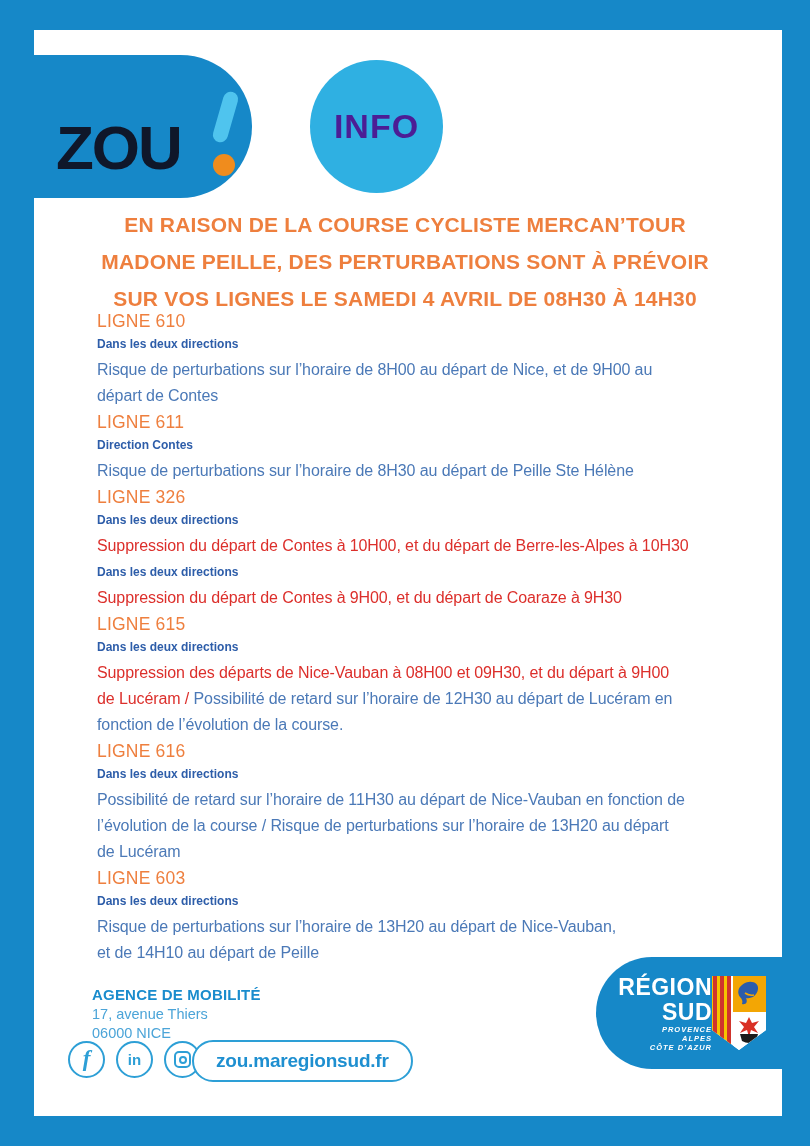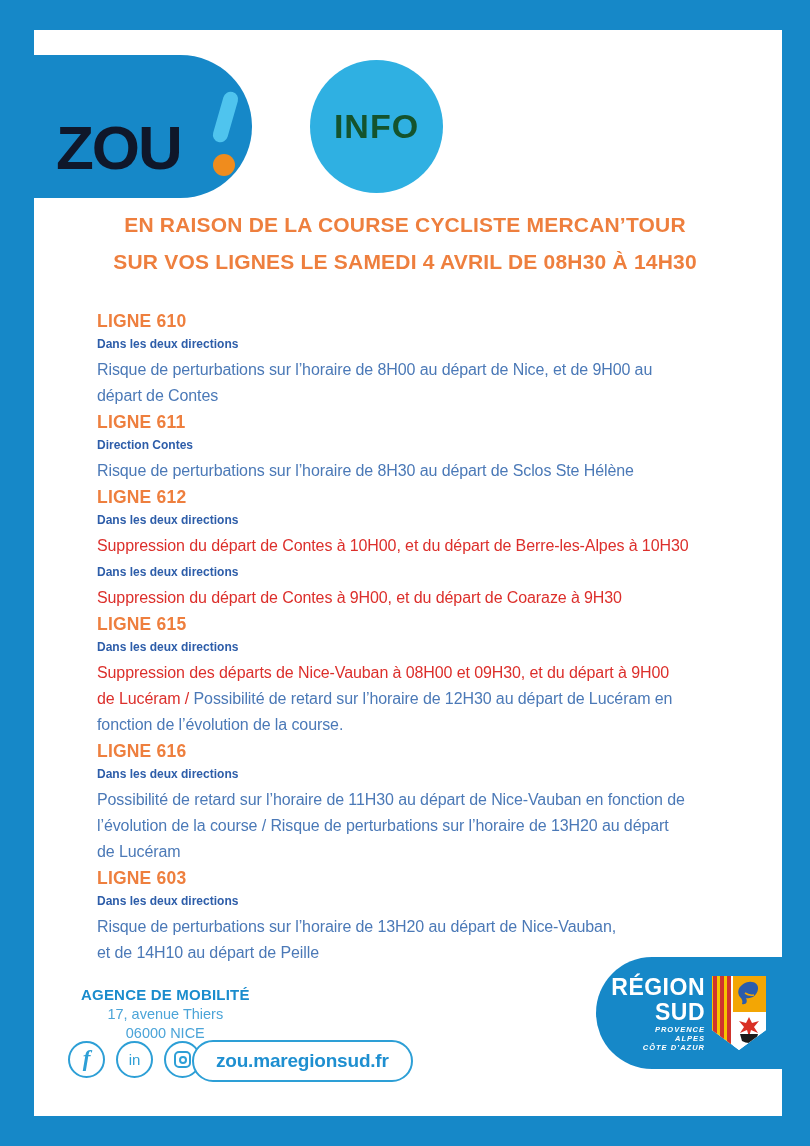--- a/index.html
+++ b/index.html
@@ -26,58 +26,58 @@
   .zou-text{position:absolute;left:56px;top:32px;font-size:62px;font-weight:800;
     letter-spacing:-2px;color:#0f172a;margin-top:25px;}
   .excl-bar{position:absolute;left:218px;top:36px;width:15px;height:52px;
     background:var(--excl-blue);border-radius:8px;transform:rotate(16deg);}
   .excl-dot{position:absolute;left:213px;top:99px;width:22px;height:22px;
     border-radius:50%;background:var(--dot-orange);}
   
   .info-circle{position:absolute;left:310px;top:60px;width:133px;height:133px;
     border-radius:50%;background:var(--light-blue);display:flex;align-items:center;
     justify-content:center;z-index:2;}
-  .info-circle span{color:#14532d;font-size:34px;font-weight:800;letter-spacing:1px;}
+  .info-circle span{color:#4c1d95;font-size:34px;font-weight:800;letter-spacing:1px;}
   
   .title{position:absolute;left:60px;right:60px;top:206px;text-align:center;z-index:2;
     color:var(--orange);font-size:21px;font-weight:800;line-height:37px;letter-spacing:.2px;}
   
   .sections{position:absolute;left:97px;top:312px;width:680px;z-index:2;}
   .line-section{margin-bottom:4px;}
-  .line-label{color:var(--orange);font-size:17.5px;font-weight:700;line-height:19px;
+  .line-label{color:var(--orange);font-size:17.5px;font-weight:400;line-height:19px;
     margin-bottom:4px;letter-spacing:.2px;}
   .line-direction{color:var(--dark-blue);font-size:12px;font-weight:800;line-height:19px;
     margin-bottom:3px;}
   .line-body{font-size:16px;line-height:26px;letter-spacing:-.1px;}
   .line-body span{white-space:pre-wrap;}
   .tone-blue{color:var(--text-blue);}
   .tone-red{color:var(--red);}
   
-  .agency{position:absolute;left:81px;top:985px;z-index:2;text-align:center;}
+  .agency{position:absolute;left:92px;top:985px;z-index:2;}
   .agency-name{color:#1a8ccd;font-size:15px;font-weight:800;line-height:20px;letter-spacing:.2px;}
   .agency-line{color:#4ba4d8;font-size:14.5px;line-height:19px;}
   .social-row{position:absolute;left:68px;top:1041px;display:flex;align-items:center;
     gap:11px;z-index:2;color:#2d9fd6;}
   .soc{width:37px;height:37px;border:2px solid #2d9fd6;border-radius:50%;
     display:flex;align-items:center;justify-content:center;background:#fff;}
   .soc .fb{font-family:"Liberation Serif",serif;font-style:italic;font-weight:700;
     font-size:23px;line-height:1;margin-top:-2px;}
-  .soc .li{font-size:15px;font-weight:400;letter-spacing:0;}
+  .soc .li{font-size:15px;font-weight:700;letter-spacing:0;}
   .ig-box{width:17px;height:17px;border:2px solid #2d9fd6;border-radius:5px;
     position:relative;display:block;}
   .ig-box::after{content:"";position:absolute;inset:2.5px;border:2px solid #2d9fd6;
     border-radius:50%;}
   .site-pill{position:absolute;left:192px;top:1040px;height:42px;padding:0 22px;
     border:2.5px solid #2d9fd6;border-radius:22px;display:flex;align-items:center;
     justify-content:center;background:#fff;z-index:2;}
   .site-pill span{color:#1e8fd0;font-size:19px;font-weight:800;letter-spacing:-.2px;}
   
   .region-pill{position:absolute;right:0;top:957px;width:214px;height:112px;
     background:var(--brand-blue);border-radius:56px 0 0 56px;z-index:3;
-    display:flex;align-items:center;justify-content:flex-end;gap:7px;padding-right:44px;}
+    display:flex;align-items:center;justify-content:flex-end;padding-right:44px;}
   .region-text{text-align:right;color:#fff;}
   .region-text .big{font-size:23px;font-weight:800;line-height:25px;letter-spacing:.5px;}
   .region-text .small{font-size:7.5px;font-weight:700;line-height:9px;letter-spacing:1px;font-style:italic;}
   .shield{display:block;}
 </style>
 </head>
 <body>
 
 <div class="page">
   <div class="frame"></div>
@@ -87,39 +87,40 @@
     <span class="excl-bar"></span>
     <span class="excl-dot"></span>
   </div>
 
   <div class="info-circle">
     <span>INFO</span>
   </div>
 
   <div class="title">
     <div>EN RAISON DE LA COURSE CYCLISTE MERCAN’TOUR</div>
+    <div>MADONE PEILLE, DES PERTURBATIONS SONT À PRÉVOIR</div>
     <div>SUR VOS LIGNES LE SAMEDI 4 AVRIL DE 08H30 À 14H30</div>
   </div>
 
   <div class="sections" id="sections">
     <section class="line-section">
       <h3 class="line-label">LIGNE 610</h3>
       <div class="line-direction">Dans les deux directions</div>
       <p class="line-body"><span class="tone-blue">Risque de perturbations sur l’horaire de 8H00 au départ de Nice, et de 9H00 au
 départ de Contes</span></p>
     </section>
 
     <section class="line-section">
       <h3 class="line-label">LIGNE 611</h3>
       <div class="line-direction">Direction Contes</div>
-      <p class="line-body"><span class="tone-blue">Risque de perturbations sur l’horaire de 8H30 au départ de Sclos Ste Hélène</span></p>
-    </section>
-
-    <section class="line-section">
-      <h3 class="line-label">LIGNE 612</h3>
+      <p class="line-body"><span class="tone-blue">Risque de perturbations sur l’horaire de 8H30 au départ de Peille Ste Hélène</span></p>
+    </section>
+
+    <section class="line-section">
+      <h3 class="line-label">LIGNE 326</h3>
       <div class="line-direction">Dans les deux directions</div>
       <p class="line-body"><span class="tone-red">Suppression du départ de Contes à 10H00, et du départ de Berre-les-Alpes à 10H30</span></p>
     </section>
 
     <section class="line-section">
       <div class="line-direction">Dans les deux directions</div>
       <p class="line-body"><span class="tone-red">Suppression du départ de Contes à 9H00, et du départ de Coaraze à 9H30</span></p>
     </section>
 
     <section class="line-section">

